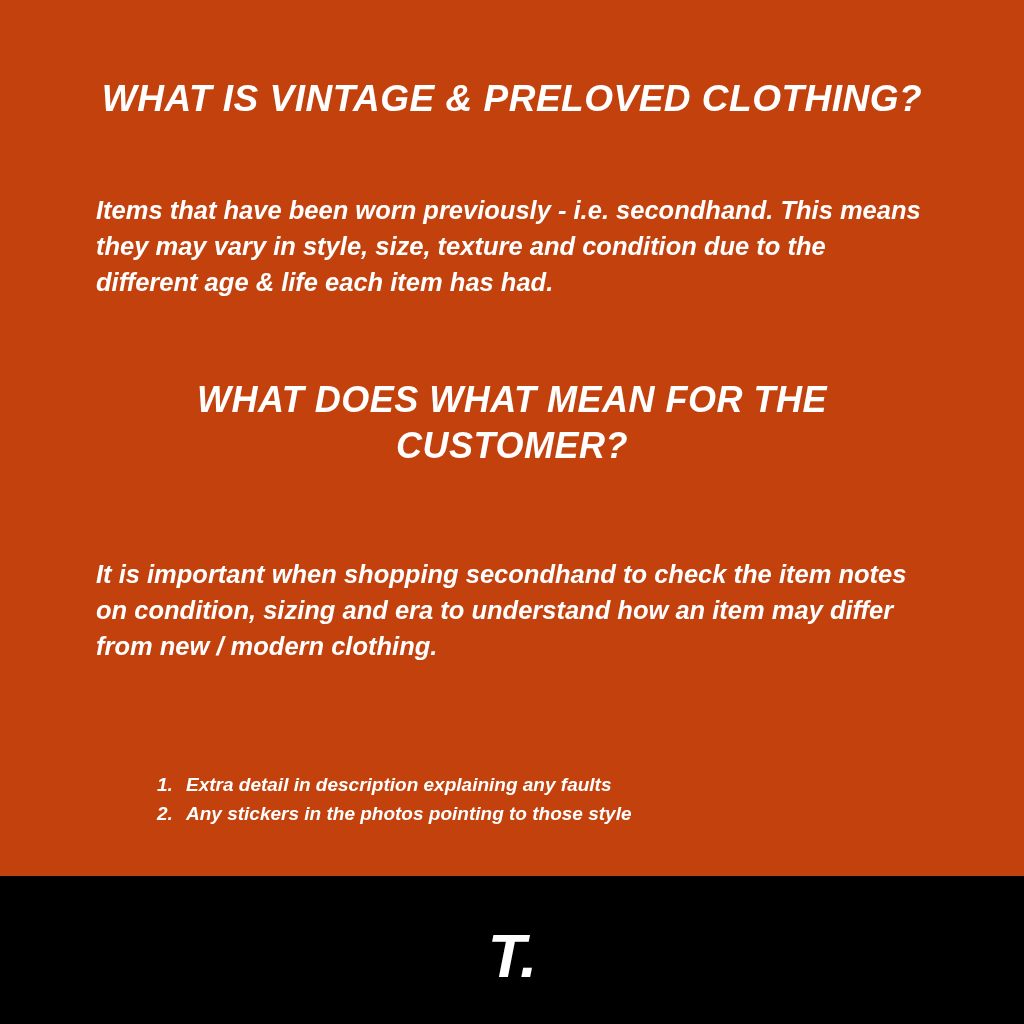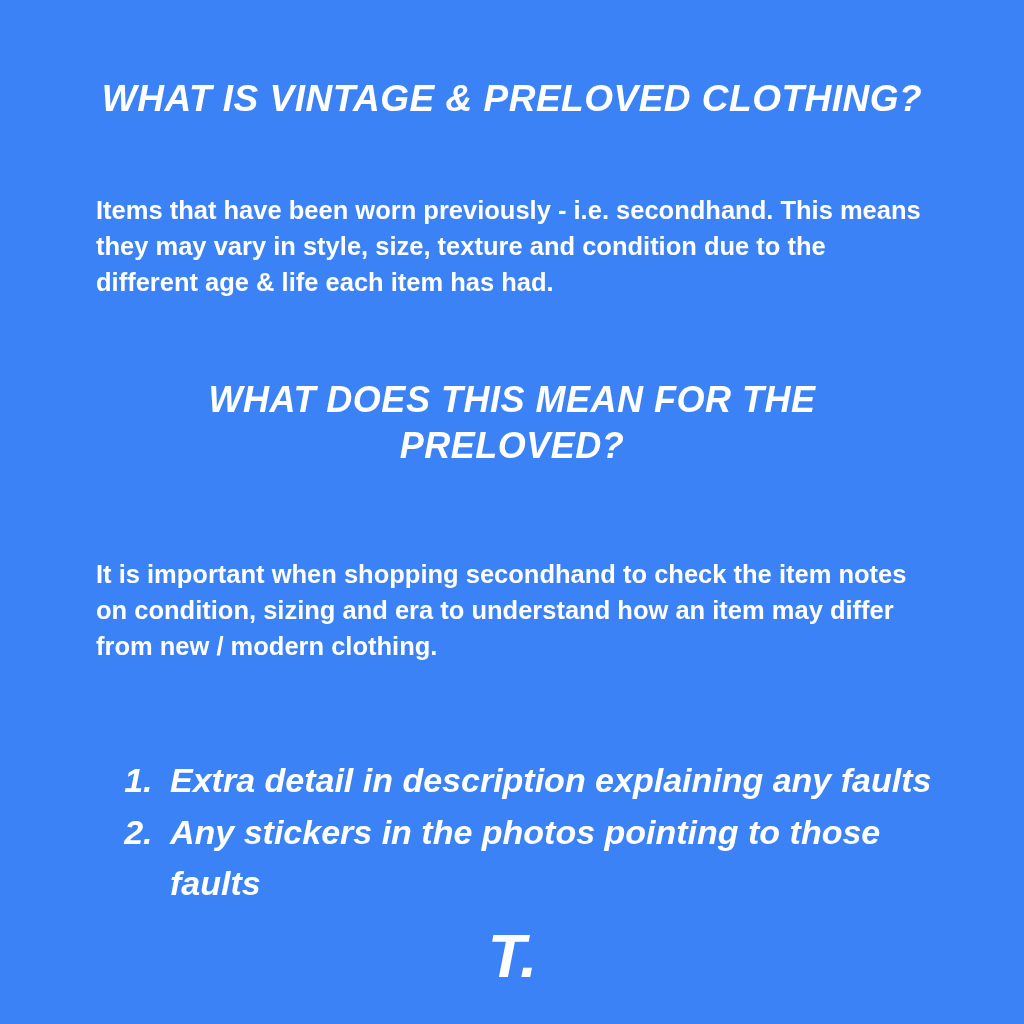--- a/index.html
+++ b/index.html
@@ -11,22 +11,22 @@
   }
   body {
     background: #000000;
     color: #ffffff;
     font-family: "Liberation Sans", sans-serif;
     overflow: hidden;
   }
   .page {
     position: relative;
     width: 1024px;
-    height: 1024px;
-    background: #3b82f6;
+    height: 876px;
+    background: #c2410c;
     padding: 0;
   }
   .heading {
     font-weight: bold;
     font-style: italic;
     text-align: center;
     letter-spacing: 0.5px;
     color: #ffffff;
     line-height: 1.12;
     font-size: 37px;
@@ -45,37 +45,38 @@
     right: 0;
     padding: 0 150px;
     font-size: 36px;
     line-height: 1.28;
   }
   .body-block {
     position: absolute;
     left: 96px;
     width: 834px;
     font-weight: bold;
+    font-style: italic;
     font-size: 25.5px;
     line-height: 1.42;
     color: #ffffff;
   }
   .block-1 { top: 192px; }
   .block-2 { top: 556px; }
   .block-3 { top: 681px; }
   .list {
     position: absolute;
     left: 118px;
     top: 755px;
     width: 820px;
-    margin: 0;
+    margin: 16px;
     padding: 0 0 0 44px;
     font-weight: bold;
     font-style: italic;
-    font-size: 34px;
+    font-size: 19px;
     line-height: 1.52;
     color: #ffffff;
   }
   .list li {
     padding-left: 8px;
   }
   .logo {
     position: absolute;
     left: 0;
     right: 0;
@@ -92,25 +93,25 @@
 </style>
 </head>
 <body>
 
 <div class="page">
 
   <div class="heading heading-1">WHAT IS VINTAGE &amp; PRELOVED CLOTHING?</div>
 
   <div class="body-block block-1">Items that have been worn previously - i.e. secondhand. This means they may vary in style, size, texture and condition due to the different age &amp; life each item has had.</div>
 
-  <div class="heading heading-2">WHAT DOES THIS MEAN FOR THE PRELOVED?</div>
+  <div class="heading heading-2">WHAT DOES WHAT MEAN FOR THE CUSTOMER?</div>
 
   <div class="body-block block-2">It is important when shopping secondhand to check the item notes on condition, sizing and era to understand how an item may differ from new / modern clothing.</div>
 
 
   <ol class="list">
     <li>Extra detail in description explaining any faults</li>
-    <li>Any stickers in the photos pointing to those faults</li>
+    <li>Any stickers in the photos pointing to those style</li>
   </ol>
 
   <div class="logo">T.</div>
 
 </div>
 
 </body></html>

